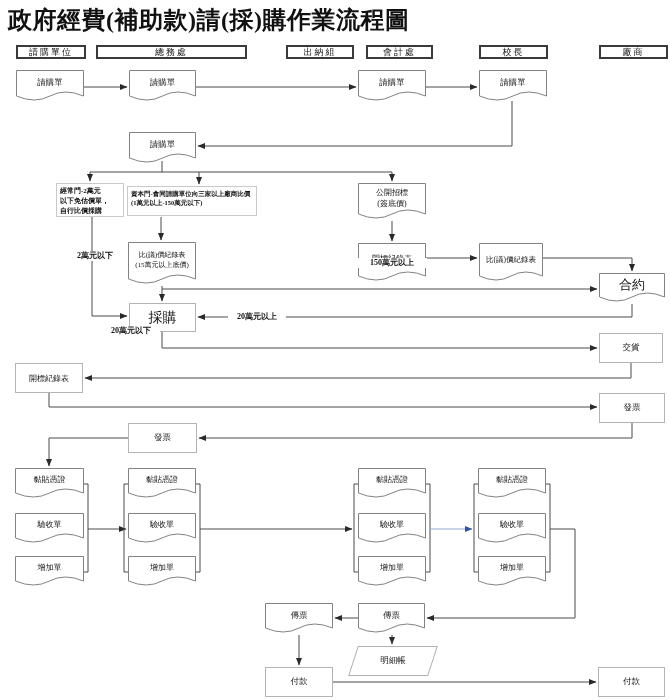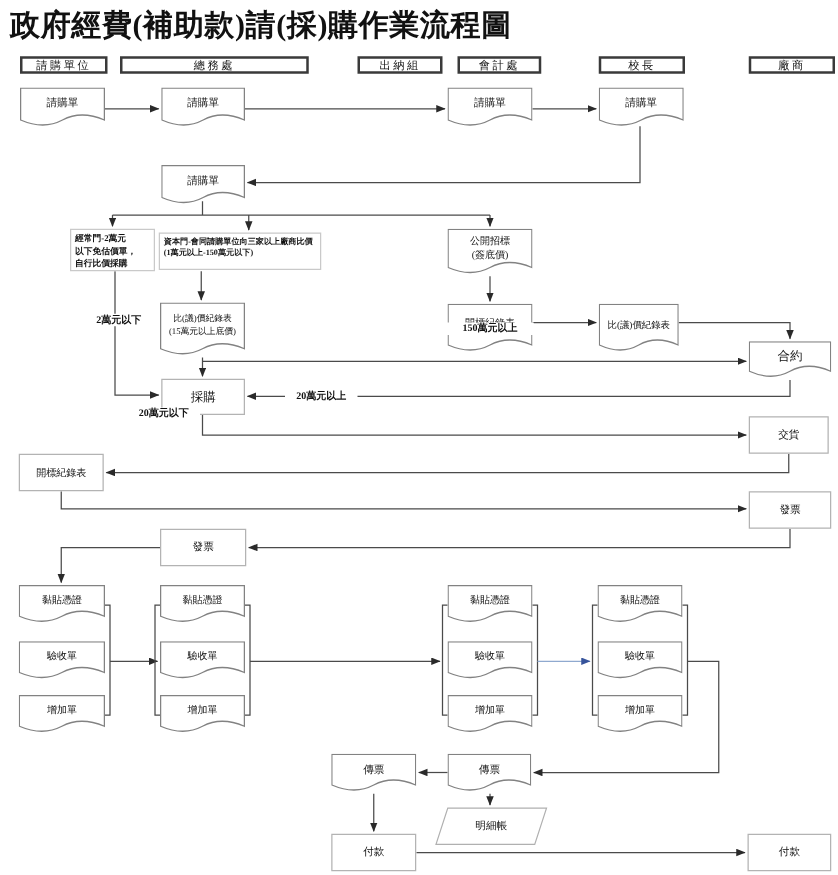--- a/index.html
+++ b/index.html
@@ -163,25 +163,25 @@
           <path d="M0.5 0.5 H 63.5 V 33 Q 46.08 25 32 33 T 0.5 33 Z" fill="#fff" stroke="#828282" stroke-width="1"></path>
         </svg>
         <div class="lab" style="font-size: 7.5px;">
           <div>比(議)價紀錄表</div>
         </div>
       </div>
       <div class="doc" style="left: 599px; top: 273px; width: 66px; height: 31px;">
         <svg width="66" height="31" viewBox="0 0 66 31">
           <path d="M0.5 0.5 H 65.5 V 24 Q 47.519999999999996 16 33 24 T 0.5 24 Z" fill="#fff" stroke="#828282" stroke-width="1"></path>
         </svg>
-        <div class="lab" style="font-size: 10px;">
+        <div class="lab" style="font-size: 13px;">
           <div>合約</div>
         </div>
       </div>
-      <div class="rect" style="font-size: 10px; left: 129px; top: 303px; width: 67px; height: 29px;">採購</div>
+      <div class="rect" style="font-size: 14px; left: 129px; top: 303px; width: 67px; height: 29px;">採購</div>
       <div class="rect" style="font-size: 8.5px; left: 599px; top: 333px; width: 64px; height: 30px;">交貨</div>
       <div class="rect" style="font-size: 8px; left: 15px; top: 363px; width: 68px; height: 30px;">開標紀錄表</div>
       <div class="rect" style="font-size: 8.5px; left: 599px; top: 393px; width: 66px; height: 30px;">發票</div>
       <div class="rect" style="font-size: 8.5px; left: 128px; top: 423px; width: 69px; height: 30px;">發票</div>
       <div class="doc" style="left: 15px; top: 468px; width: 69px; height: 32px;">
         <svg width="69" height="32" viewBox="0 0 69 32">
           <path d="M0.5 0.5 H 68.5 V 25 Q 49.68 17 34.5 25 T 0.5 25 Z" fill="#fff" stroke="#828282" stroke-width="1"></path>
         </svg>
         <div class="lab" style="font-size: 8px;">
           <div>黏貼憑證</div>

